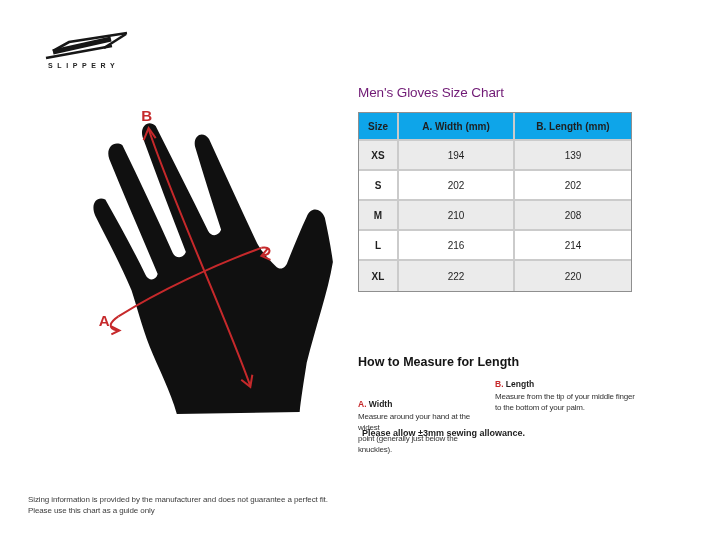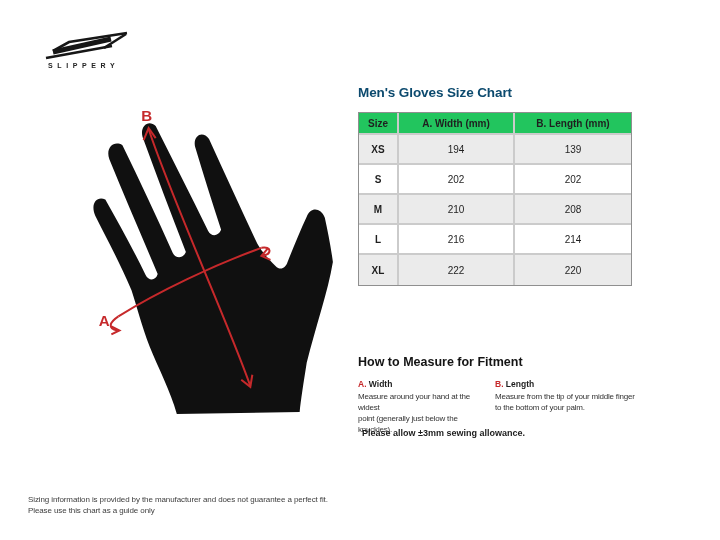--- a/index.html
+++ b/index.html
@@ -25,51 +25,51 @@
   }
 
   
   .hand-figure { position: absolute; left: 58px; top: 98px; width: 292px; height: 344px; }
   .hand-figure svg { width: 100%; height: 100%; display: block; }
   .measure-letter { font-family: "Liberation Sans", sans-serif; font-weight: bold; font-size: 15px; }
 
   
   .chart-title {
     position: absolute; left: 358px; top: 85px;
-    font-size: 13.5px; font-weight: bold; color: #0c4a6e;
+    font-size: 13.5px; font-weight: normal; color: #701a75;
     letter-spacing: -0.1px;
   }
 
   .size-table {
     position: absolute; left: 358px; top: 112px;
     border-collapse: separate; border-spacing: 0;
     border: 1px solid #8f8f8f;
     background: #ffffff;
   }
   .size-table th, .size-table td {
     border-right: 2px solid #cbcbcb;
     border-bottom: 2px solid #cbcbcb;
     text-align: center; vertical-align: middle;
     font-size: 10px; color: #1f1f1f;
   }
   .size-table th:last-child, .size-table td:last-child { border-right: none; }
   .size-table tbody tr:last-child td { border-bottom: none; }
-  .size-table th { height: 22px; font-weight: bold; background: #22c55e; }
+  .size-table th { height: 28px; font-weight: bold; background: #0ea5e9; }
   .size-table td { height: 30px; font-weight: normal; }
   .size-table td.size-col { font-weight: bold; }
   .size-table tbody tr:nth-child(odd) td { background: #ebebeb; }
   .col-size { width: 40px; }
   .col-width { width: 116px; }
   .col-length { width: 116px; }
 
   
   .measure-section { position: absolute; left: 358px; top: 355px; width: 300px; }
   .measure-title { font-size: 12.5px; font-weight: bold; color: #141414; }
   .measure-cols { display: flex; margin-top: 10px; }
-  .measure-col-a { width: 134px; }
+  .measure-col-a { width: 134px; margin-top: 20px; }
   .measure-col-b { width: 150px; margin-left: 3px; }
   .measure-head { font-size: 8.5px; font-weight: bold; color: #1d1d1d; margin-bottom: 2px; }
   .measure-head .red-prefix { color: #c6292b; }
   .measure-desc {
     font-size: 8px; line-height: 11px; letter-spacing: -0.2px;
     color: #333333; white-space: pre-line;
   }
   .sewing-note {
     position: absolute; left: 362px; top: 428px;
     font-size: 9px; font-weight: bold; color: #1d1d1d;
@@ -178,21 +178,21 @@
   </tr>
       <tr>
     <td class="size-col">XL</td>
     <td>222</td>
     <td>220</td>
   </tr>
     </tbody>
 </table>
 
 <div class="measure-section">
-  <div class="measure-title">How to Measure for Fitment</div>
+  <div class="measure-title">How to Measure for Length</div>
   <div class="measure-cols">
     <div class="measure-col-a">
       <div class="measure-head">
         <span class="red-prefix">A.</span><span> Width</span>
       </div>
       <div class="measure-desc">Measure around your hand at the widest
 point (generally just below the knuckles).</div>
     </div>
     <div class="measure-col-b">
       <div class="measure-head">

